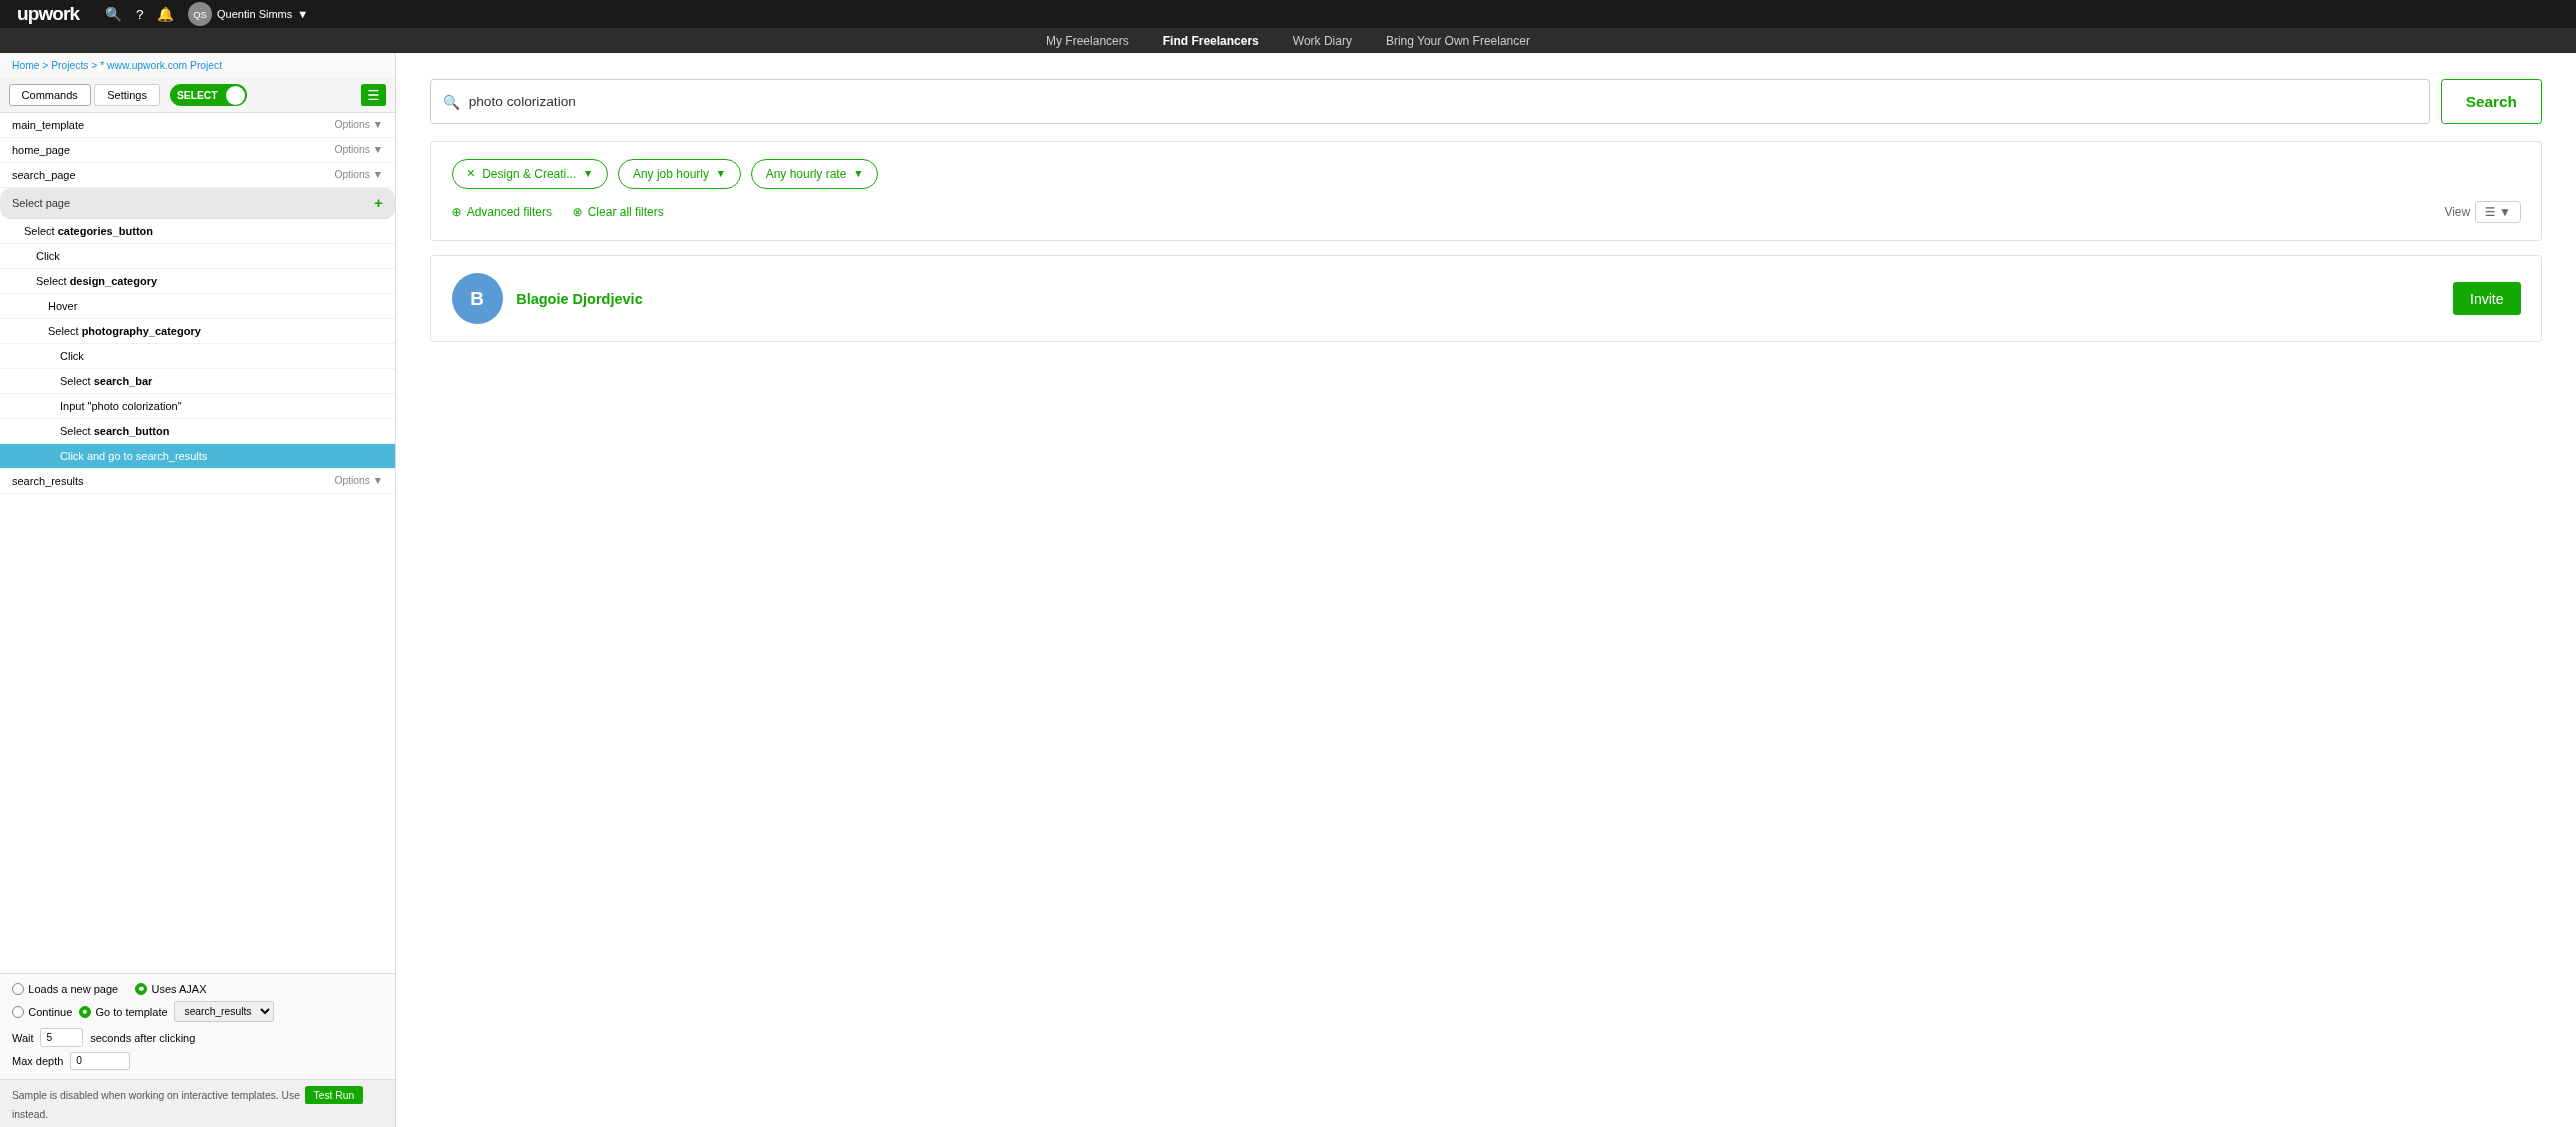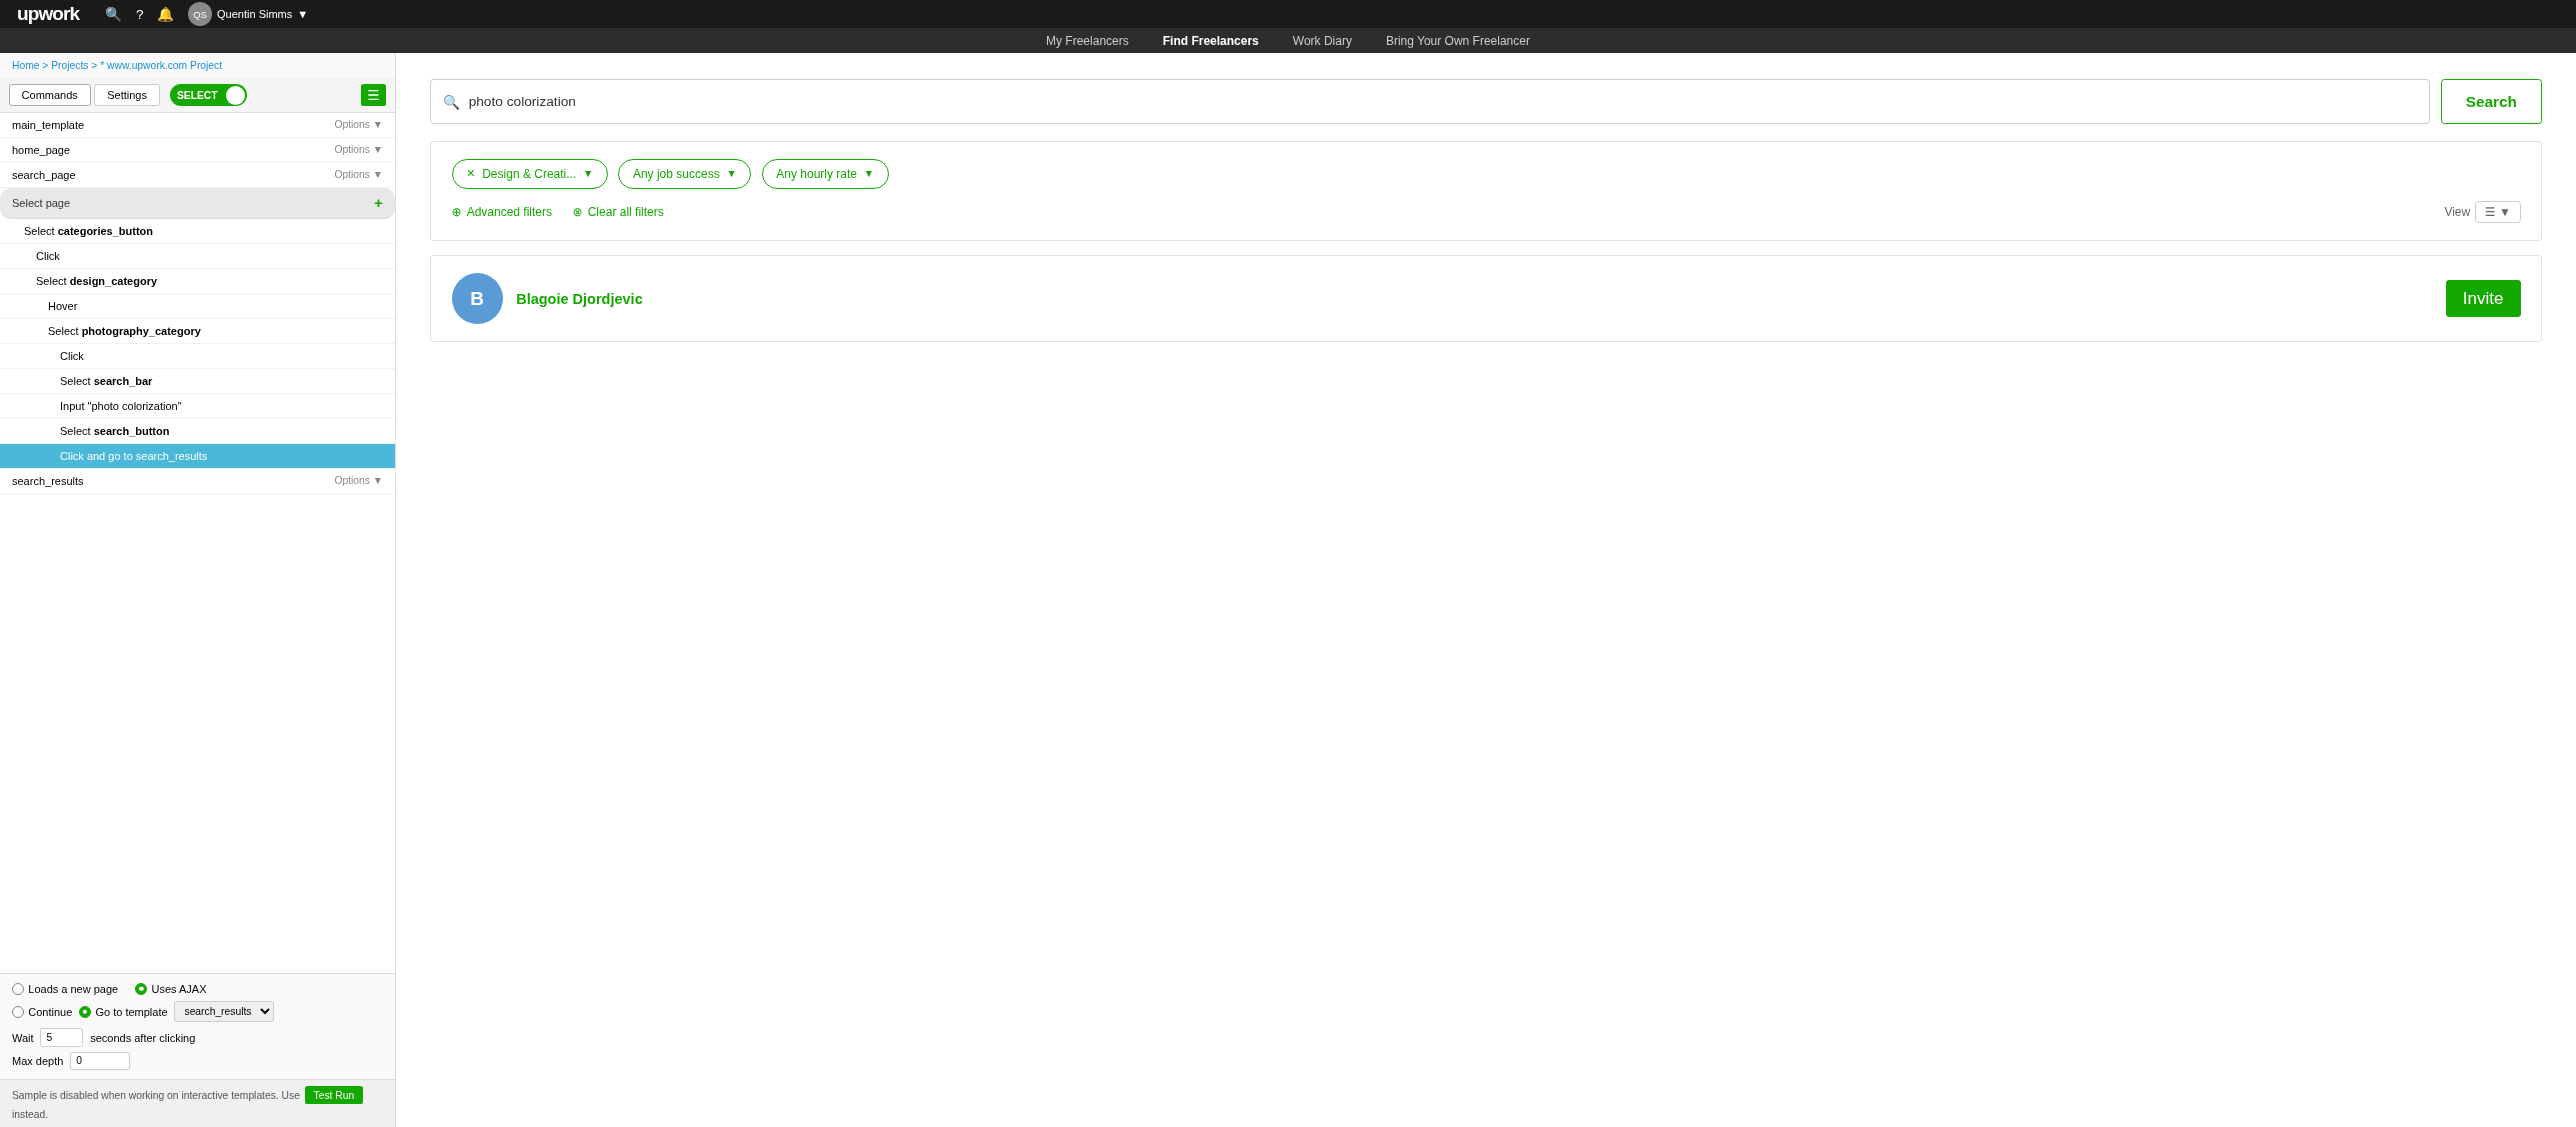--- a/index.html
+++ b/index.html
@@ -301,21 +301,21 @@
       flex-shrink: 0;
     }
     .result-name { font-size: 14.5px; color: #14a800; font-weight: 600; }
     .invite-btn {
       margin-left: auto;
       background: #14a800;
       color: #fff;
       border: none;
       border-radius: 3.4px;
       padding: 8.6px 17px;
-      font-size: 17px;
+      font-size: 14px;
       cursor: pointer;
     }
   </style>
 </head>
 <body>
 
 <div class="top-nav">
   <div class="logo">
     <span>up</span><span style="color:#fff;">work</span>
   </div>
@@ -468,21 +468,21 @@
     </div>
 
     <div class="filters-card">
       <div class="filter-row">
         <button class="filter-btn">
           <span class="x-icon">✕</span>
           <span>Design &amp; Creati...</span>
           <span class="chevron">▼</span>
         </button>
         <button class="filter-btn">
-          <span>Any job success</span>
+          <span>Any job hourly</span>
           <span class="chevron">▼</span>
         </button>
         <button class="filter-btn">
           <span>Any hourly rate</span>
           <span class="chevron">▼</span>
         </button>
       </div>
       <div class="action-row">
         <div class="action-link">
           <span>⊕</span>

